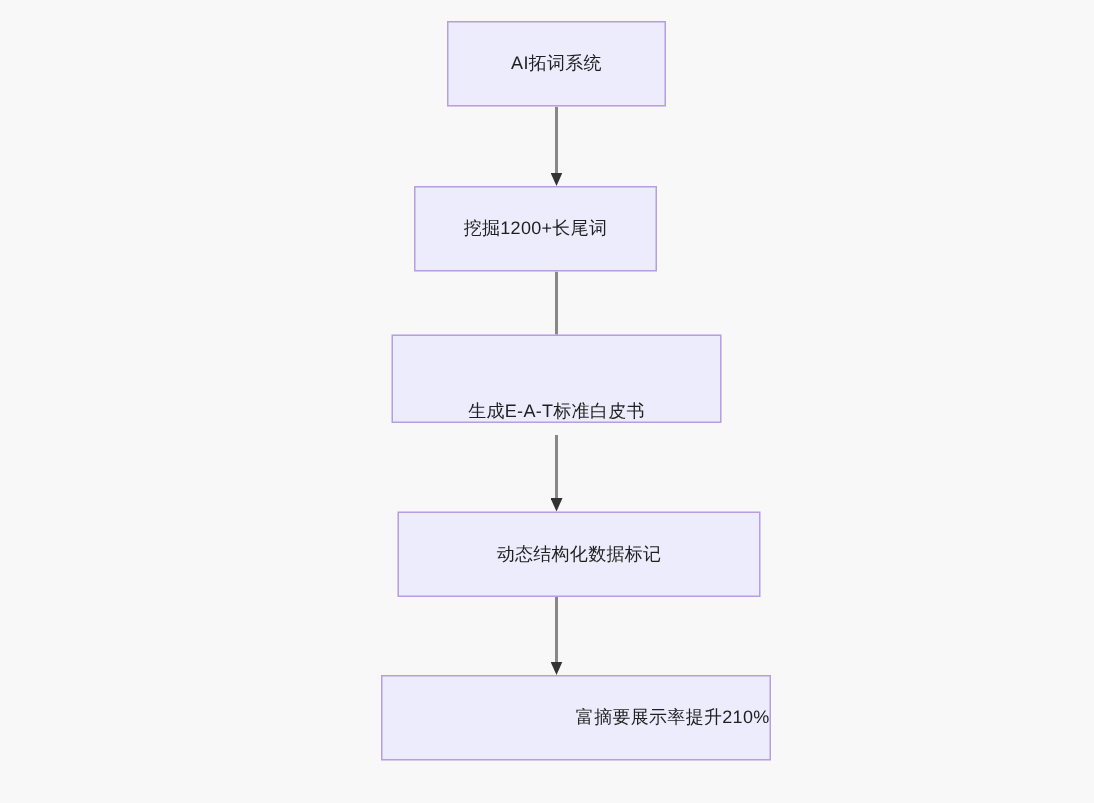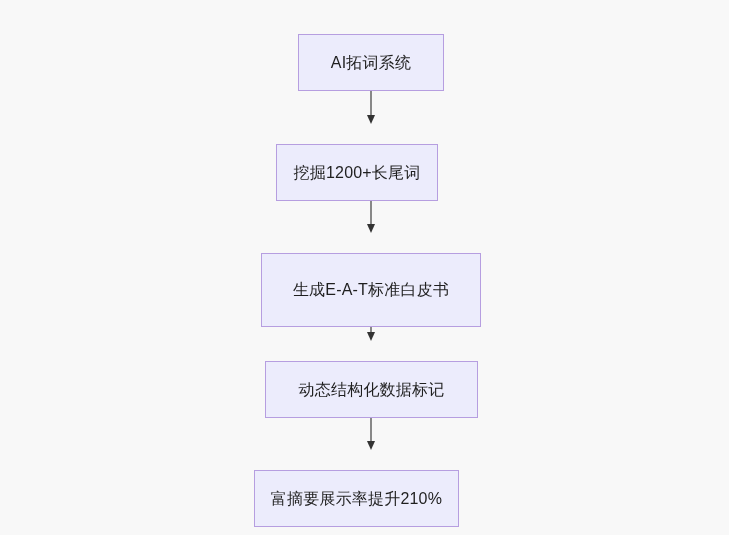--- a/index.html
+++ b/index.html
@@ -28,35 +28,34 @@
   }
   .node {
     position: absolute;
     box-sizing: border-box;
     background: #ececfc;
     border: 1.6px solid #b69ee0;
     display: flex;
     align-items: center;
     justify-content: center;
     color: #1f1f1f;
-    font-size: 16px;
+    font-size: 12px;
     line-height: 1.2;
     letter-spacing: 0.2px;
     white-space: nowrap;
-    margin-top: 20px;
   }
   .node-label {
     display: block;
   }
   
   .node-n1 { left: 298px; top: 14px;  width: 146px; height: 57px; }
   .node-n2 { left: 276px; top: 124px; width: 162px; height: 57px; }
-  .node-n3 { left: 261px; top: 233px; width: 220px; height: 74px; }
-  .node-n4 { left: 265px; top: 341px; width: 213px; height: 57px; }
-  .node-n5 { left: 254px; top: 450px; width: 205px; height: 57px; }
+  .node-n3 { left: 261px; top: 223px; width: 220px; height: 59px; align-items: flex-end; }
+  .node-n4 { left: 265px; top: 341px; width: 242px; height: 57px; }
+  .node-n5 { left: 254px; top: 450px; width: 260px; height: 57px; justify-content: flex-end; }
 </style>
 </head>
 <body>
 
 <div id="flowchart">
 
   <svg class="connectors" width="729" height="535" viewBox="0 0 729 535" xmlns="http://www.w3.org/2000/svg">
     <defs>
       <marker id="arrowhead" markerWidth="10" markerHeight="8" refX="1" refY="4" orient="auto" markerUnits="userSpaceOnUse">
         <path d="M 0 0 L 9 4 L 0 8 z" fill="#333333"></path>

